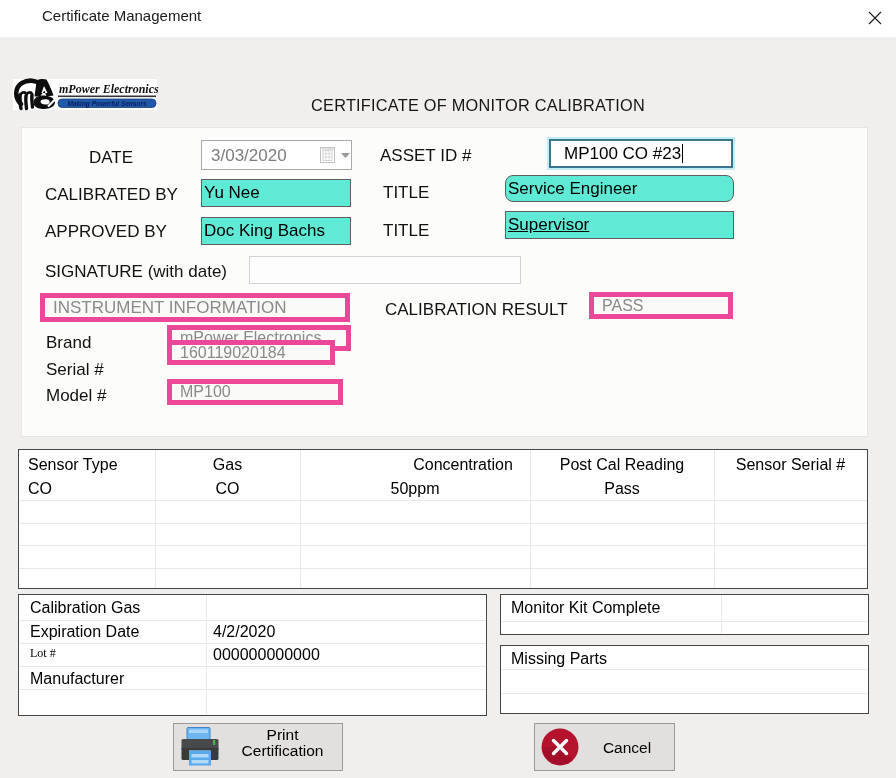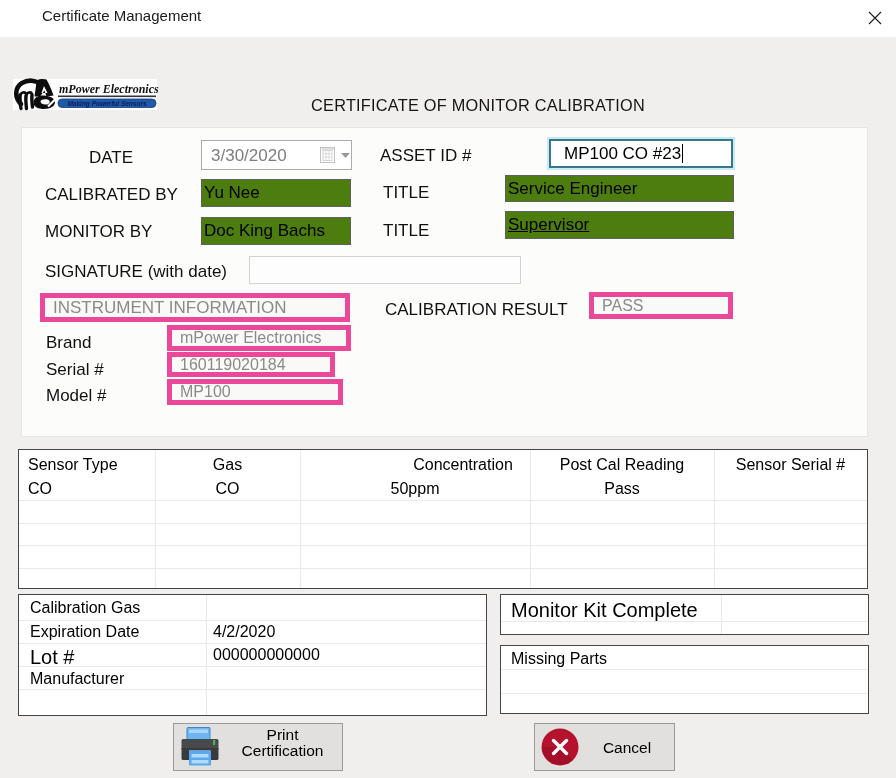--- a/index.html
+++ b/index.html
@@ -1,20 +1,20 @@
 <!DOCTYPE html>
 <html><head>
 <meta charset="utf-8">
 <style>
   html,body{margin:0;padding:0;}
   body{width:896px;height:778px;position:relative;overflow:hidden;
        font-family:"Liberation Sans",sans-serif;background:#f0efee;}
   .abs{position:absolute;}
   .lbl{position:absolute;font-size:17px;color:#111;white-space:nowrap;}
-  .tb{position:absolute;background:#4d7c0f;border:1px solid #5f5f5f;font-size:17px;color:#000;
+  .tb{position:absolute;background:#5eead4;border:1px solid #5f5f5f;font-size:17px;color:#000;
       display:flex;align-items:center;padding-left:2px;box-sizing:border-box;}
   .dis{position:absolute;background:#f9f9f8;border:5px solid #ec4899;font-size:16px;color:#8a8a8a;
       display:flex;align-items:center;padding-left:8px;box-sizing:border-box;white-space:nowrap;}
   .thin{position:absolute;background:#e9e9e9;}
 </style>
 </head>
 <body>
 
   <div class="abs" style="left:0;top:0;width:896px;height:37px;background:#ffffff;"></div>
   <div class="abs" style="left:10px;top:7px;font-size:15px;color:#1b1b1b;margin-left:32px;">Certificate Management</div>
@@ -23,58 +23,58 @@
   </svg>
 
   <div class="abs" id="logo" style="left:13px;top:79px;width:144px;height:31px;background:#ffffff;"></div>
 
   <div class="abs" style="left:0;top:96px;width:956px;text-align:center;font-size:16.3px;color:#151515;letter-spacing:0.25px;">CERTIFICATE OF MONITOR CALIBRATION</div>
 
   <div class="abs" style="left:21px;top:127px;width:847px;height:310px;background:#fcfcfb;border:1px solid #e7e6e4;box-sizing:border-box;"></div>
 
   <div class="lbl" style="left:45px;top:148px;margin-left:44px;">DATE</div>
   <div class="lbl" style="left:45px;top:185px;">CALIBRATED BY</div>
-  <div class="lbl" style="left:45px;top:222px;">MONITOR BY</div>
+  <div class="lbl" style="left:45px;top:222px;">APPROVED BY</div>
   <div class="lbl" style="left:45px;top:262px;">SIGNATURE (with date)</div>
   <div class="lbl" style="left:46px;top:333px;">Brand</div>
   <div class="lbl" style="left:46px;top:360px;">Serial #</div>
   <div class="lbl" style="left:46px;top:386px;">Model #</div>
 
   <div class="abs" style="left:201px;top:140px;width:151px;height:30px;background:#fff;border:1px solid #ababab;box-sizing:border-box;"></div>
-  <div class="abs" style="left:211px;top:146px;font-size:17px;color:#7d7d7d;">3/30/2020</div>
+  <div class="abs" style="left:211px;top:146px;font-size:17px;color:#7d7d7d;">3/03/2020</div>
   <svg class="abs" style="left:320px;top:147px;" width="16" height="17" viewBox="0 0 16 17">
     <rect x="0.5" y="0.5" width="14" height="15" fill="none" stroke="#c2c2c2"></rect>
     <rect x="3" y="3.5" width="9" height="10" fill="none" stroke="#d4d4d4"></rect>
     <path d="M3 6.8 h9 M3 10.2 h9 M6 3.5 v10 M9 3.5 v10" stroke="#dadada" stroke-width="1" fill="none"></path>
     <path d="M1.5 2 h13" stroke="#c2c2c2"></path>
   </svg>
   <svg class="abs" style="left:341px;top:153px;" width="9" height="5" viewBox="0 0 9 5">
     <path d="M0 0 h9 l-4.5 5 z" fill="#9a9a9a"></path>
   </svg>
 
   <div class="tb" style="left:201px;top:179px;width:150px;height:28px;">Yu&nbsp;Nee</div>
   <div class="tb" style="left:201px;top:217px;width:150px;height:28px;">Doc King Bachs</div>
 
   <div class="lbl" style="left:380px;top:146px;">ASSET ID #</div>
   <div class="lbl" style="left:383px;top:183px;">TITLE</div>
   <div class="lbl" style="left:383px;top:221px;">TITLE</div>
 
   <div class="abs" style="left:549px;top:139px;width:184px;height:29px;background:#fff;border:2px solid #39758f;box-shadow:0 0 0 2px #c3ecf5;box-sizing:border-box;display:flex;align-items:center;padding-left:13px;font-size:17px;color:#000;">MP100 CO #23<span style="display:inline-block;width:1px;height:19px;background:#000;margin-left:1px;"></span></div>
 
-  <div class="tb" style="left:505px;top:175px;width:229px;height:27px;">Service Engineer</div>
+  <div class="tb" style="left:505px;top:175px;width:229px;height:27px;border-radius:8px;">Service Engineer</div>
   <div class="tb" style="left:505px;top:211px;width:229px;height:28px;text-decoration:underline;">Supervisor</div>
 
   <div class="abs" style="left:249px;top:256px;width:272px;height:28px;background:#fdfdfd;border:1px solid #d2d2d2;box-sizing:border-box;"></div>
 
   <div class="dis" style="left:40px;top:293px;width:310px;height:29px;font-size:17px;">INSTRUMENT INFORMATION</div>
   <div class="lbl" style="left:385px;top:300px;">CALIBRATION RESULT</div>
   <div class="dis" style="left:589px;top:292px;width:144px;height:27px;">PASS</div>
 
   <div class="dis" style="left:167px;top:325px;width:184px;height:26px;">mPower Electronics</div>
-  <div class="dis" style="left:167px;top:352px;width:168px;height:25px;">160119020184</div>
+  <div class="dis" style="left:167px;top:340px;width:168px;height:25px;">160119020184</div>
   <div class="dis" style="left:167px;top:379px;width:176px;height:26px;">MP100</div>
 
   <div class="abs" style="left:18px;top:449px;width:850px;height:140px;background:#ffffff;border:1px solid #454545;box-sizing:border-box;"></div>
 
   <div class="thin" style="left:155px;top:450px;width:1px;height:138px;"></div>
   <div class="thin" style="left:300px;top:450px;width:1px;height:138px;"></div>
   <div class="thin" style="left:530px;top:450px;width:1px;height:138px;"></div>
   <div class="thin" style="left:714px;top:450px;width:1px;height:138px;"></div>
 
   <div class="thin" style="left:19px;top:500px;width:848px;height:1px;"></div>
@@ -93,29 +93,29 @@
   <div class="abs" style="left:530px;top:480px;width:184px;text-align:center;font-size:16px;color:#000;">Pass</div>
 
   <div class="abs" style="left:18px;top:594px;width:469px;height:122px;background:#ffffff;border:1px solid #454545;box-sizing:border-box;"></div>
   <div class="thin" style="left:206px;top:595px;width:1px;height:120px;"></div>
   <div class="thin" style="left:19px;top:620px;width:467px;height:1px;"></div>
   <div class="thin" style="left:19px;top:643px;width:467px;height:1px;"></div>
   <div class="thin" style="left:19px;top:666px;width:467px;height:1px;"></div>
   <div class="thin" style="left:19px;top:689px;width:467px;height:1px;"></div>
   <div class="abs" style="left:30px;top:599px;font-size:16px;color:#000;">Calibration Gas</div>
   <div class="abs" style="left:30px;top:623px;font-size:16px;color:#000;">Expiration Date</div>
-  <div class="abs" style="left:30px;top:646px;font-size:20px;color:#000;">Lot #</div>
+  <div class="abs" style="left:30px;top:646px;font-size:12px;color:#000;font-family:Liberation Serif, serif;">Lot #</div>
   <div class="abs" style="left:30px;top:670px;font-size:16px;color:#000;">Manufacturer</div>
   <div class="abs" style="left:213px;top:623px;font-size:16px;color:#000;">4/2/2020</div>
   <div class="abs" style="left:213px;top:646px;font-size:16px;color:#000;">000000000000</div>
 
   <div class="abs" style="left:500px;top:594px;width:369px;height:41px;background:#ffffff;border:1px solid #454545;box-sizing:border-box;"></div>
   <div class="thin" style="left:721px;top:595px;width:1px;height:39px;"></div>
   <div class="thin" style="left:501px;top:621px;width:367px;height:1px;"></div>
-  <div class="abs" style="left:511px;top:599px;font-size:20px;color:#000;">Monitor Kit Complete</div>
+  <div class="abs" style="left:511px;top:599px;font-size:16px;color:#000;">Monitor Kit Complete</div>
 
   <div class="abs" style="left:500px;top:645px;width:369px;height:69px;background:#ffffff;border:1px solid #454545;box-sizing:border-box;"></div>
   <div class="thin" style="left:501px;top:669px;width:367px;height:1px;"></div>
   <div class="thin" style="left:501px;top:693px;width:367px;height:1px;"></div>
   <div class="abs" style="left:511px;top:650px;font-size:16px;color:#000;">Missing Parts</div>
 
   <div class="abs" style="left:173px;top:723px;width:170px;height:48px;background:#e1e0de;border:1px solid #9b9a98;box-sizing:border-box;"></div>
   <div class="abs" style="left:222px;top:727px;width:121px;text-align:center;font-size:15.5px;color:#000;line-height:16px;">Print<br>Certification</div>
   <svg class="abs" style="left:181px;top:726px;" width="40" height="41" viewBox="0 0 40 41">
     <rect x="6" y="1.5" width="23" height="12" rx="1" fill="#6eb6f2" stroke="#3e85c6" stroke-width="1"></rect>

